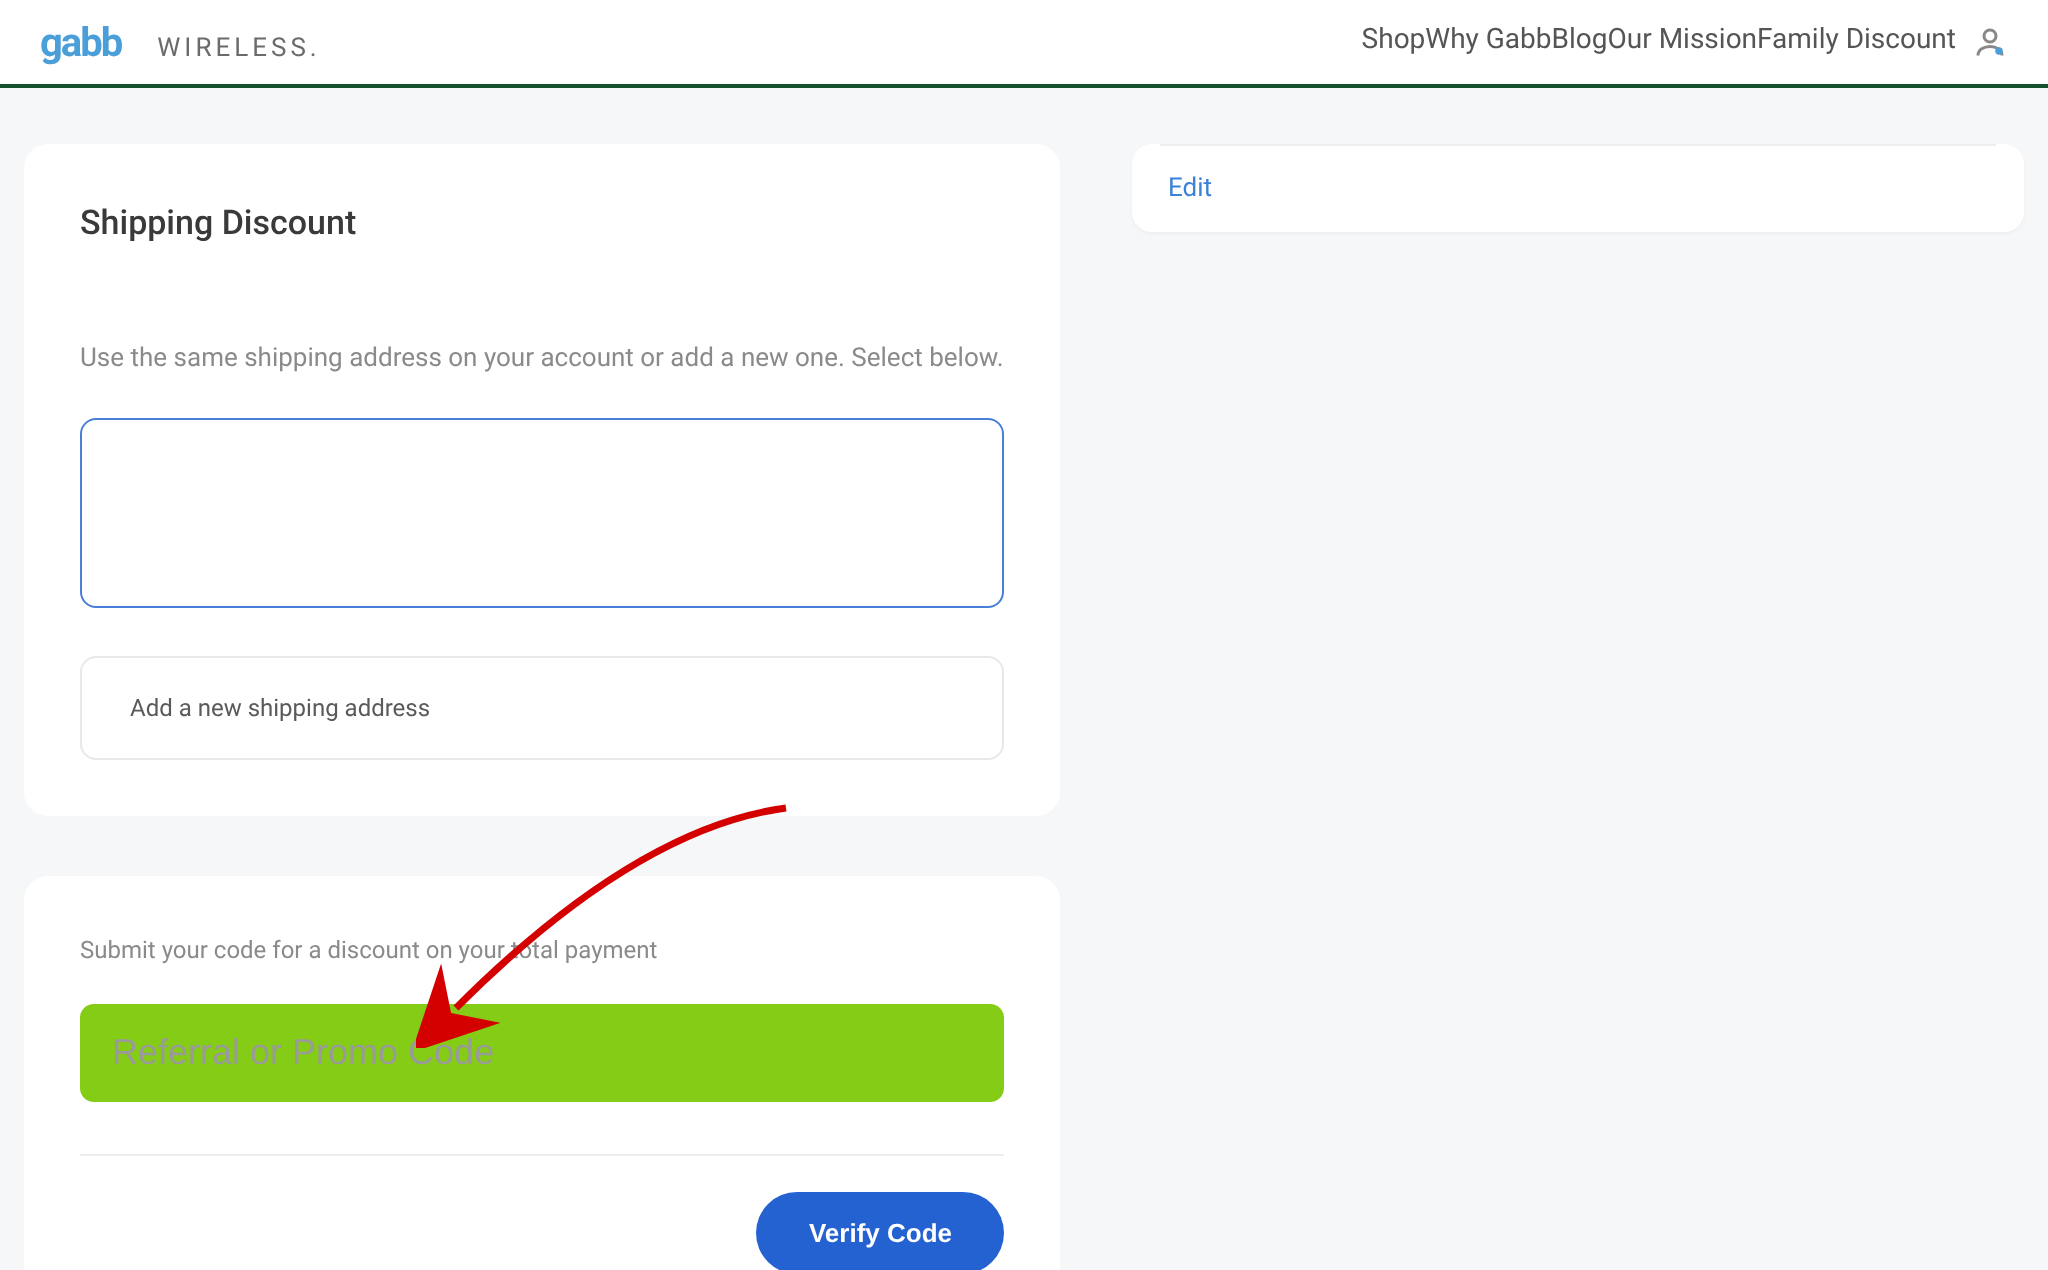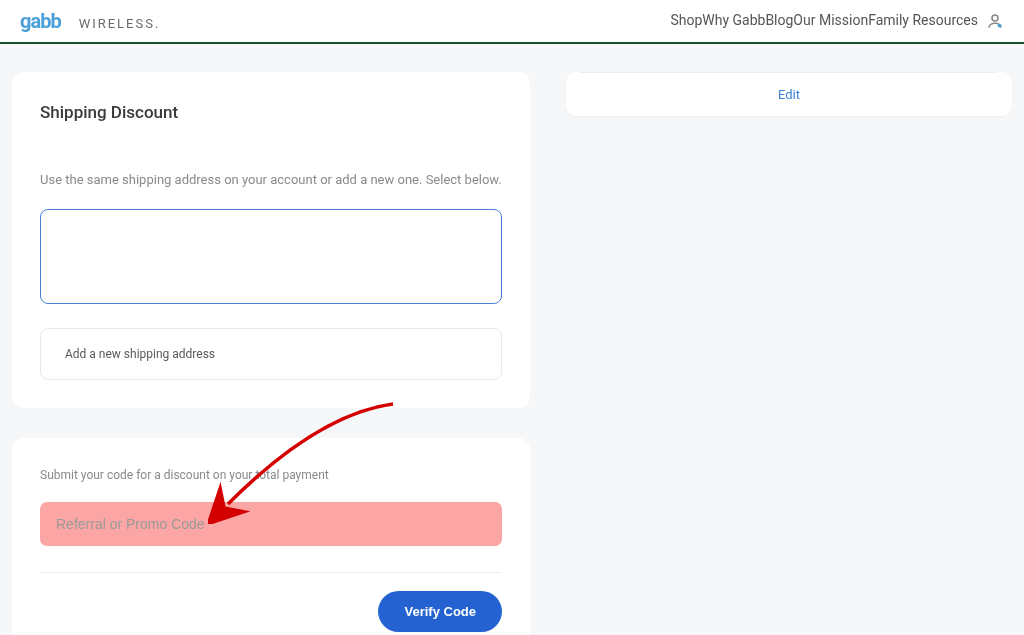--- a/index.html
+++ b/index.html
@@ -45,25 +45,25 @@
     .address-box-add {
       border: 1px solid #e8e8e8;
       border-radius: 8px;
       padding: 18px 24px;
       color: #5a5a5a;
       font-size: 12px;
       cursor: pointer;
     }
     .promo-input {
       width: 100%;
-      background: #fca5a5;
+      background: #84cc16;
       border: none;
       border-radius: 7px;
       padding: 14px 16px;
-      font-size: 14px;
+      font-size: 18px;
       color: #333;
       outline: none;
     }
     .promo-input::placeholder { color: #9a9a9a; }
     .divider { border: none; border-top: 1px solid #ededed; margin: 26px 0 18px 0; }
     .verify-row { display: flex; justify-content: flex-end; }
     .verify-btn {
       background: #2462d1;
       color: #fff;
       border: none;
@@ -74,21 +74,21 @@
       cursor: pointer;
     }
     .right { flex: 1; padding-top: 0; }
     .summary-card {
       background: #fff;
       border-radius: 10px;
       padding: 0 14px;
       box-shadow: 0 1px 2px rgba(0,0,0,0.04);
     }
     .summary-divider { border-top: 1px solid #eee; }
-    .summary-row { display: flex; justify-content: center; padding: 14px 4px; }
+    .summary-row { display: flex; justify-content: flex-start; padding: 14px 4px; }
     .edit-link { color: #3b82d6; font-size: 13px; cursor: pointer; }
     .arrow-overlay {
       position: absolute;
       top: 394px;
       left: 208px;
       width: 200px;
       height: 130px;
       pointer-events: none;
     }
   </style>
@@ -98,21 +98,21 @@
 <header class="header">
   <div class="logo">
     <span class="logo-gabb">gabb</span>
     <span class="logo-wireless">WIRELESS.</span>
   </div>
   <nav class="nav">
     <a>Shop</a>
     <a>Why Gabb</a>
     <a>Blog</a>
     <a>Our Mission</a>
-    <a>Family Resources</a>
+    <a>Family Discount</a>
     <span class="profile-icon">
       <svg viewBox="0 0 24 24" width="18" height="18" fill="none" stroke="#888" stroke-width="2">
         <circle cx="12" cy="8" r="4"></circle>
         <path d="M4 21c0-4 4-6 8-6s8 2 8 6"></path>
         <circle cx="18" cy="18" r="2.5" fill="#4a9fd8" stroke="none"></circle>
       </svg>
     </span>
   </nav>
 </header>
 

